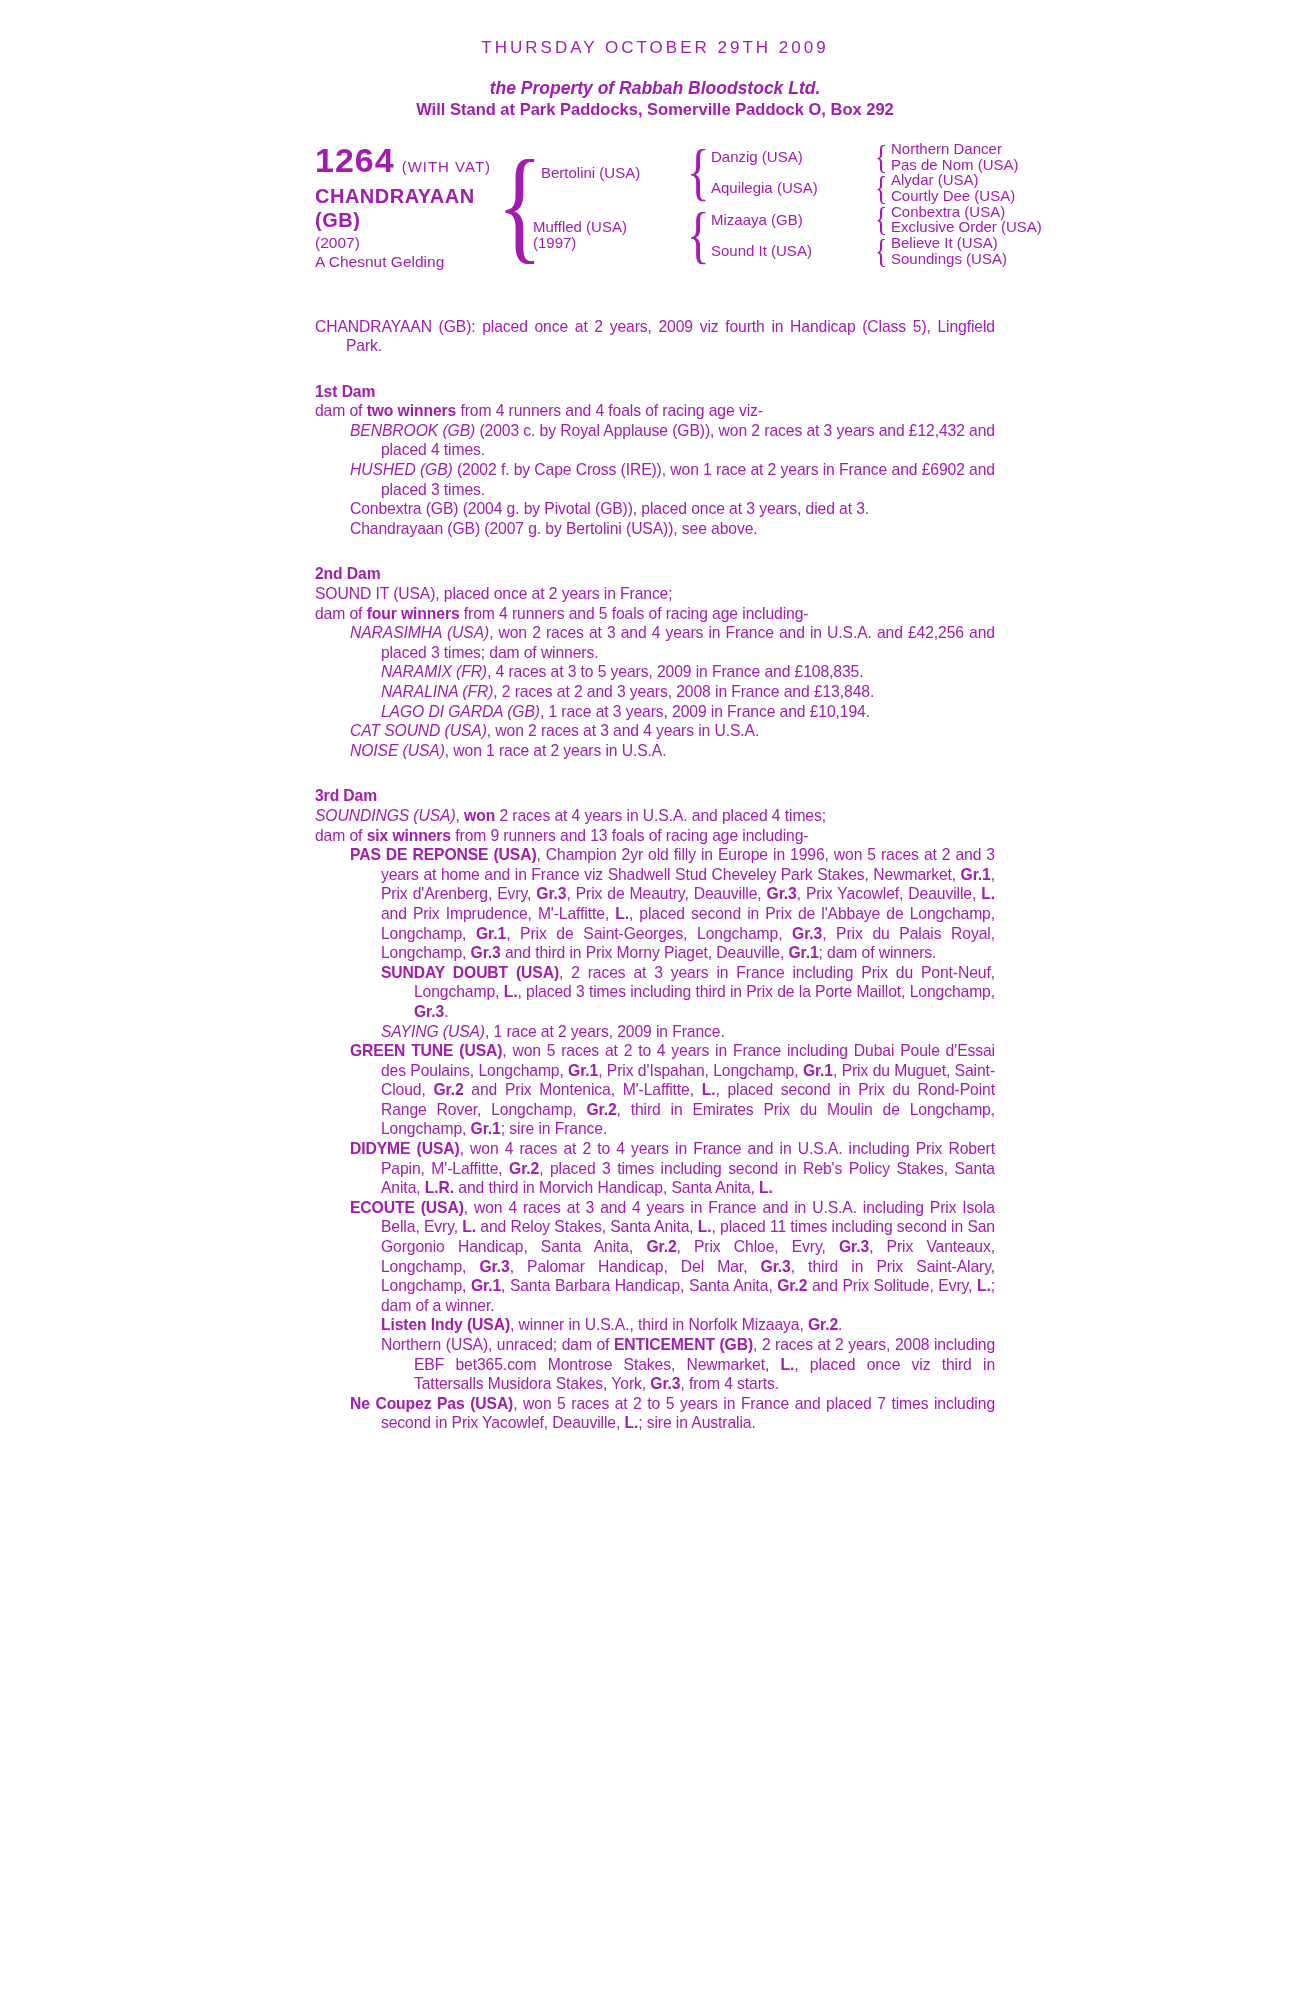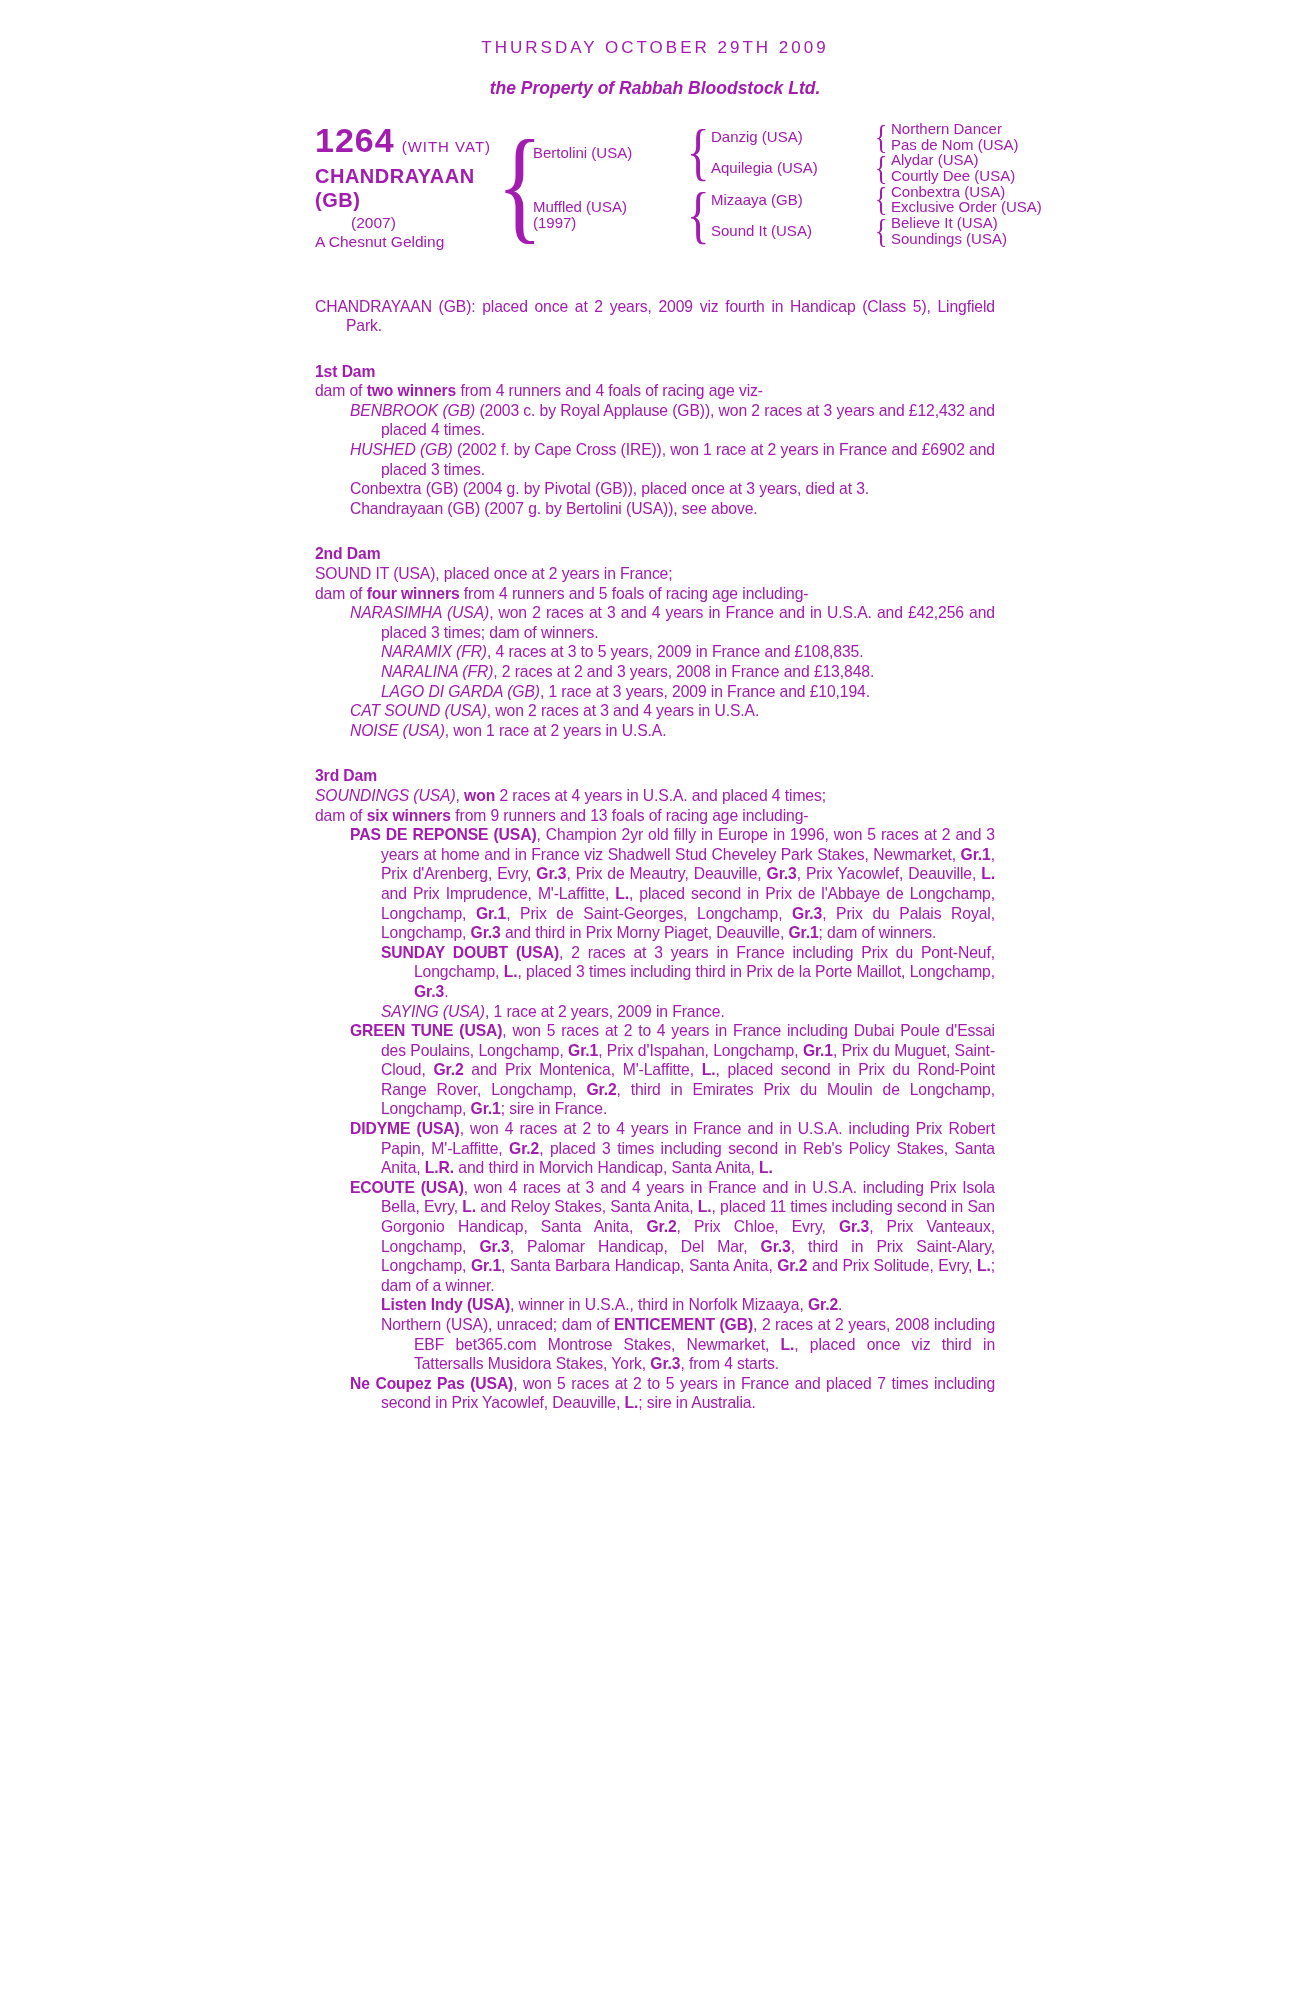--- a/index.html
+++ b/index.html
@@ -28,21 +28,21 @@
   .brace-big{font-size:128px;}
   .brace-med{font-size:64px;}
   .brace-sm{font-size:34px;}
 
   .lot-block{line-height:1;}
   .lot-top{display:flex;align-items:baseline;margin-top:2px;}
   .lot-number{font-size:34px;font-weight:bold;letter-spacing:1px;}
   .vat-note{font-size:15px;letter-spacing:1px;margin-left:7px;}
   .horse-name{font-size:20px;font-weight:bold;letter-spacing:0.5px;margin-top:9px;}
   .horse-suffix{font-size:20px;font-weight:bold;letter-spacing:0.5px;margin-top:4px;}
-  .foal-year{font-size:15.5px;margin-top:5px;margin-left:36px;}
+  .foal-year{font-size:15.5px;margin-top:5px;}
   .horse-desc{font-size:15.5px;margin-top:3px;}
 
   
   .bodytext{font-size:15.7px;line-height:19.6px;letter-spacing:-0.1px;}
   .race-record{margin-top:50px;}
   .para{text-align:justify;}
   .p-race{padding-left:31px;text-indent:-31px;}
   .p-l0{padding-left:0;}
   .p-l1{padding-left:66px;text-indent:-31px;}
   .p-l2{padding-left:99px;text-indent:-33px;}
@@ -53,38 +53,39 @@
 </style>
 </head>
 <body>
 
 <div class="page">
   <div class="content">
 
     <div class="header">
       <div class="sale-date">THURSDAY OCTOBER 29TH 2009</div>
       <div class="property-line">the Property of Rabbah Bloodstock Ltd.</div>
+      <div class="location-line">Will Stand at Park Paddocks, Somerville Paddock O, Box 292</div>
     </div>
 
     <div class="pedigree">
 
       <div class="lot-block" style="grid-row:1/9;grid-column:1;">
         <div class="lot-top">
           <span class="lot-number">1264</span>
           <span class="vat-note">(WITH VAT)</span>
         </div>
         <div class="horse-name">CHANDRAYAAN</div>
         <div class="horse-suffix">(GB)</div>
         <div class="foal-year">(2007)</div>
         <div class="horse-desc">A Chesnut Gelding</div>
       </div>
 
       <div class="brace brace-big" style="grid-row:1/9;grid-column:2;"></div>
 
-      <div class="ped-cell" style="grid-row:1/5;grid-column:3;">Bertolini (USA)</div>
+      <div class="ped-cell" style="grid-row:1/5;grid-column:3;margin-left:8px;">Bertolini (USA)</div>
       <div class="brace brace-med" style="grid-row:1/5;grid-column:4;"></div>
 
       <div class="ped-cell" style="grid-row:1/3;grid-column:5;">Danzig (USA)</div>
       <div class="brace brace-sm" style="grid-row:1/3;grid-column:6;"></div>
       <div class="leaf" style="grid-row:1;grid-column:7;">Northern Dancer</div>
       <div class="leaf" style="grid-row:2;grid-column:7;">Pas de Nom (USA)</div>
 
       <div class="ped-cell" style="grid-row:3/5;grid-column:5;">Aquilegia (USA)</div>
       <div class="brace brace-sm" style="grid-row:3/5;grid-column:6;"></div>
       <div class="leaf" style="grid-row:3;grid-column:7;">Alydar (USA)</div>

